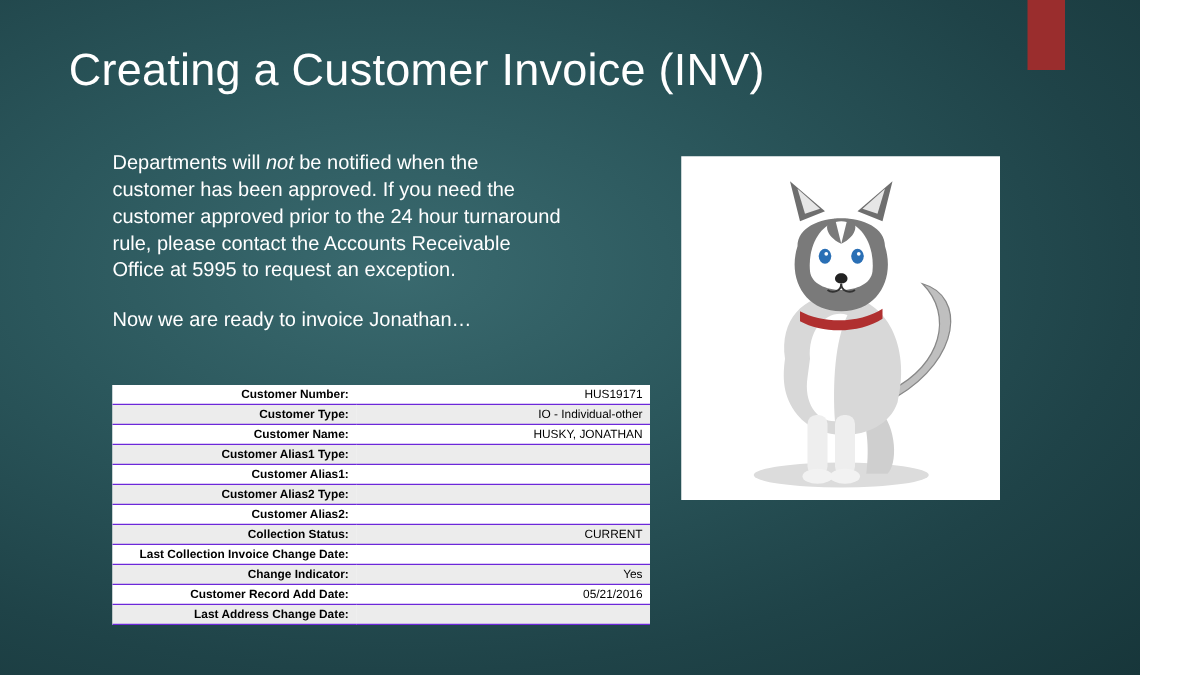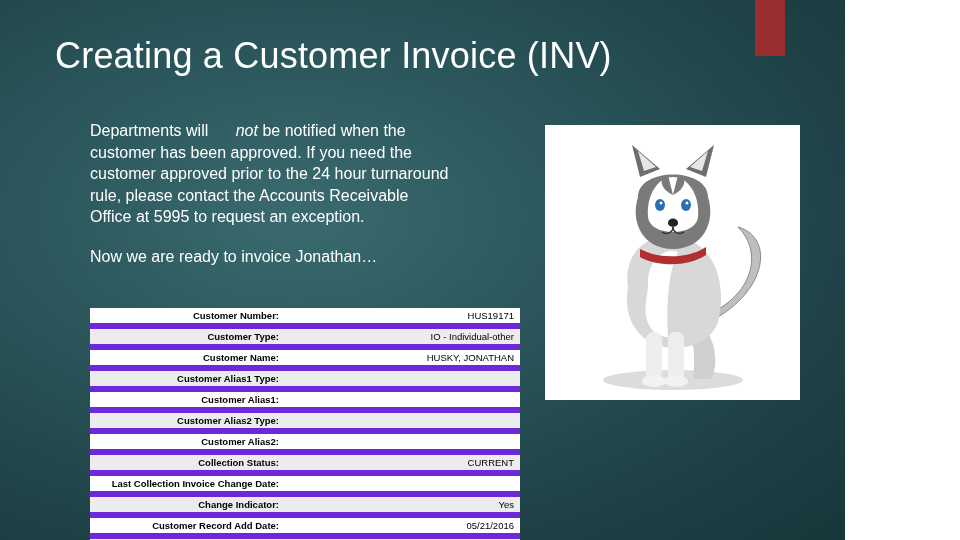--- a/index.html
+++ b/index.html
@@ -1,18 +1,18 @@
 <!DOCTYPE html>
 <html><head>
 <meta charset="utf-8">
 <style>
   * { margin: 0; padding: 0; box-sizing: border-box; }
   html, body { width: 960px; height: 540px; overflow: hidden; font-family: Arial, Helvetica, sans-serif; }
   .slide {
-    width: 845px; height: 540px;
+    width: 912px; height: 540px;
     background: radial-gradient(ellipse at 35% 40%, #3a6a6f 0%, #2b575c 35%, #1f4348 70%, #17363a 100%);
     position: relative;
     color: #fff;
   }
   .title-wrap {
     position: absolute;
     top: 35px;
     left: 55px;
     right: 60px;
     display: flex;
@@ -35,32 +35,32 @@
   .body-text {
     position: absolute;
     top: 120px;
     left: 90px;
     width: 360px;
     font-size: 16px;
     line-height: 1.35;
     color: #fff;
   }
   .body-text p { margin-bottom: 18px; }
-  .body-text .notword { font-style: italic; margin-left: 23px; }
+  .body-text .notword { font-style: italic; }
   .info-table {
     position: absolute;
     top: 308px;
     left: 90px;
     width: 430px;
     background: #fff;
     color: #000;
     border-collapse: collapse;
     font-size: 9.5px;
   }
-  .info-table tr { border-bottom: 6px solid #6d28d9; }
+  .info-table tr { border-bottom: 1px solid #6d28d9; }
   .info-table tr:nth-child(even) td { background: #ececec; }
   .info-table tr:nth-child(odd) td { background: #ffffff; }
   .info-table td { padding: 2px 6px; height: 15px; }
   .info-table td.lbl { text-align: right; font-weight: bold; width: 195px; }
   .info-table td.val { text-align: right; }
   .dog-box {
     position: absolute;
     top: 125px;
     left: 545px;
     width: 255px;

